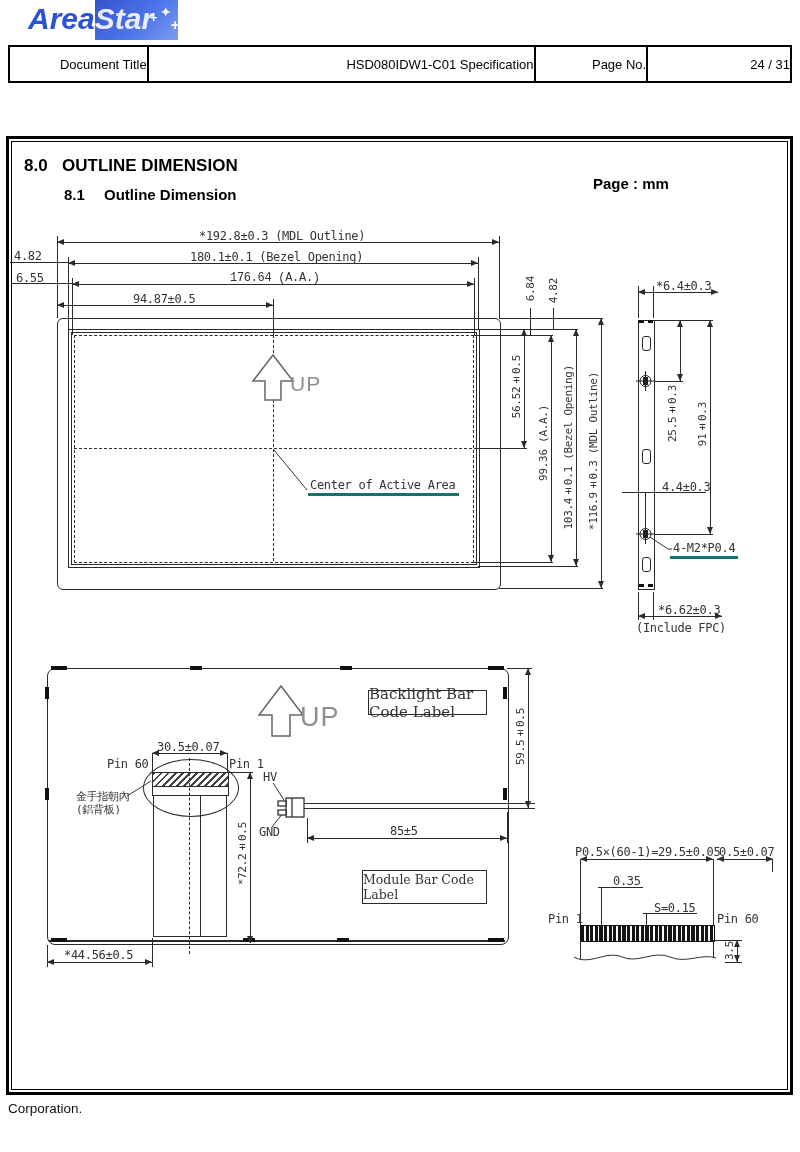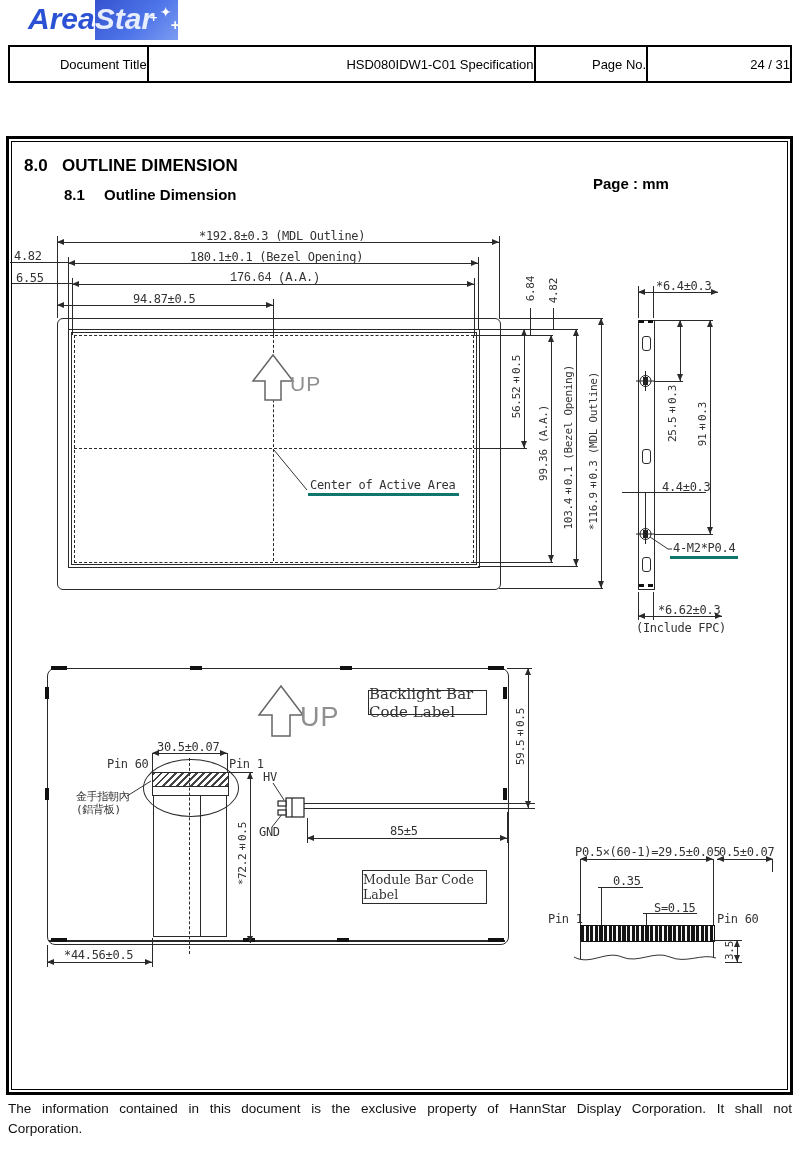--- a/index.html
+++ b/index.html
@@ -248,21 +248,20 @@
   <div class="vl" style="left:580px;top:940px;height:19px;"></div>
   <div class="vl" style="left:713px;top:940px;height:17px;"></div>
 
   <div class="hl" style="left:713px;top:940px;width:29px;"></div>
   <div class="dimv" style="left:737px;top:940px;height:22px;"></div>
   <span class="vlbl" style="left:723px;top:941px;">3.5</span>
   <div class="hl" style="left:725px;top:962px;width:17px;"></div>
 
 
   <div style="position:absolute;left:8px;top:1099px;width:784px;font-family:'Liberation Sans',sans-serif;font-size:13.5px;line-height:19.5px;color:#111;">
-    <div style="text-align:justify;text-align-last:justify;">The information contained in this document is the exclusive property of HannStar Display Corporation. It shall not</div>
     <div>Corporation.</div>
   </div>
 
   <svg class="overlay" width="800" height="1152">
 
     <line x1="274" y1="450" x2="307" y2="490" stroke="#333" stroke-width="1"></line>
 
     <g stroke="#222" fill="none" stroke-width="1">
       <circle cx="645.5" cy="381" r="5.5"></circle>
       <line x1="645.5" y1="371" x2="645.5" y2="391"></line>

